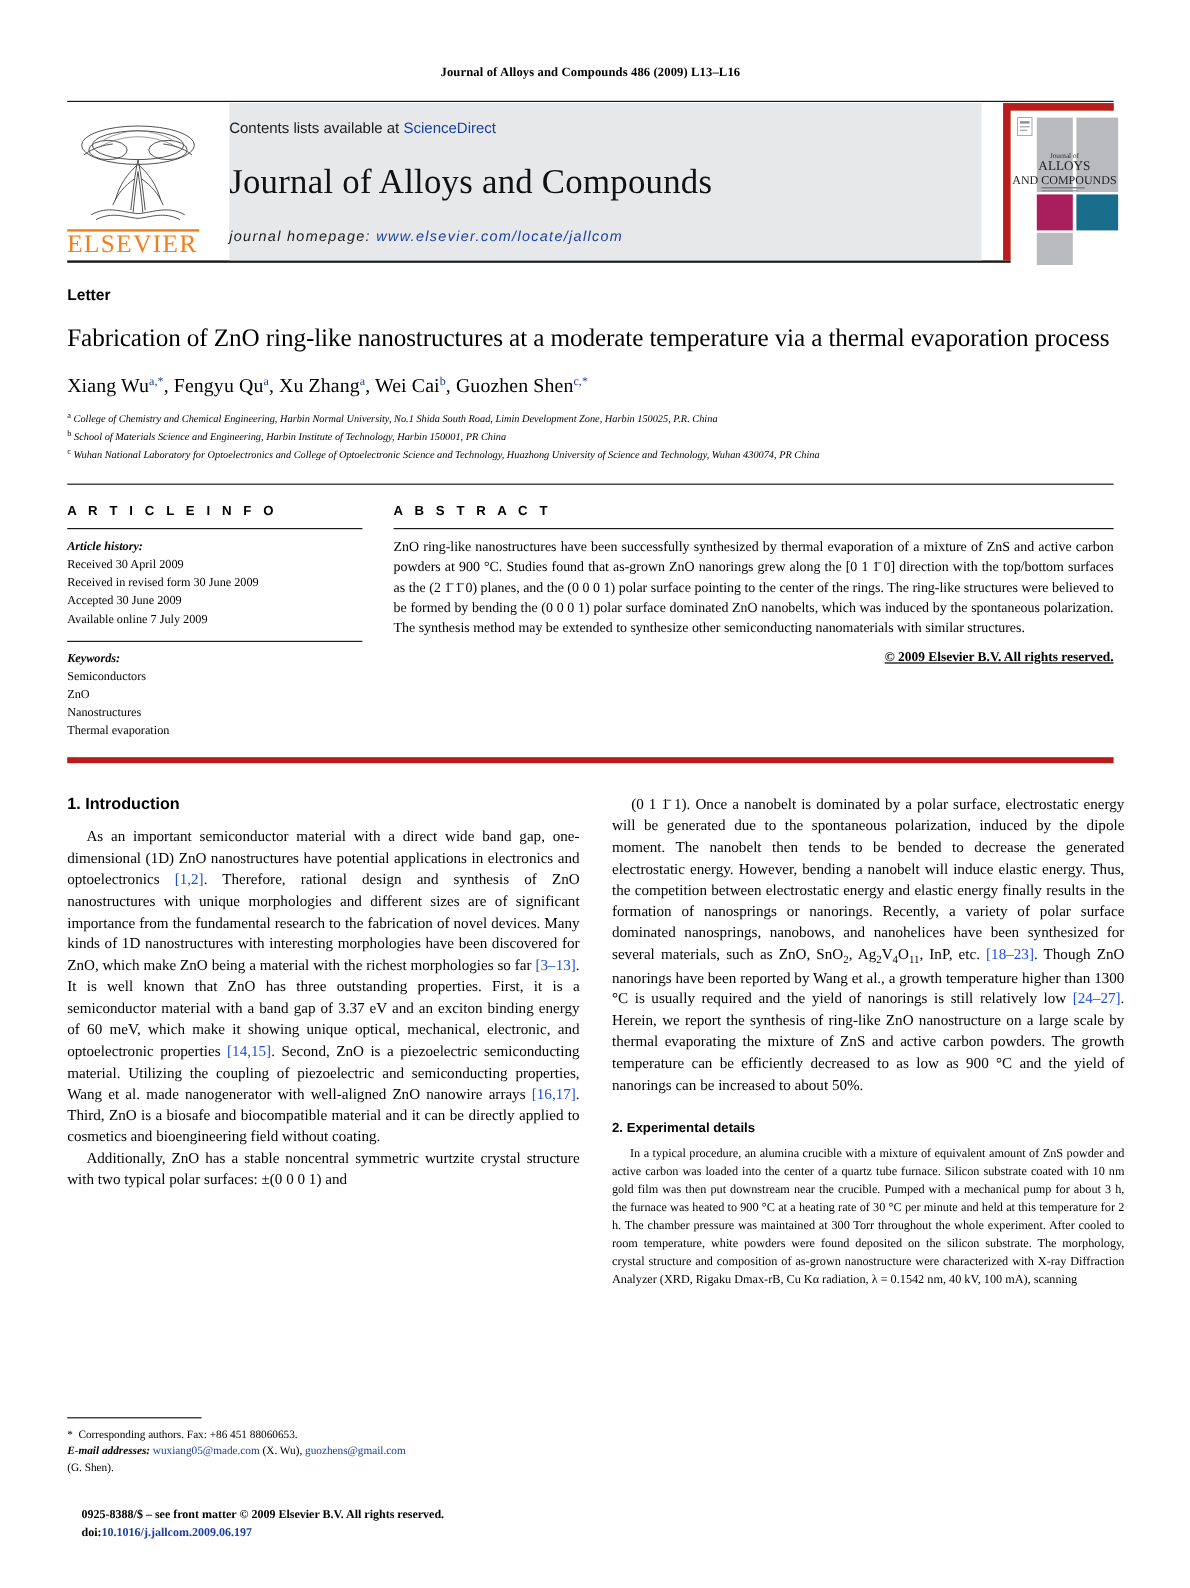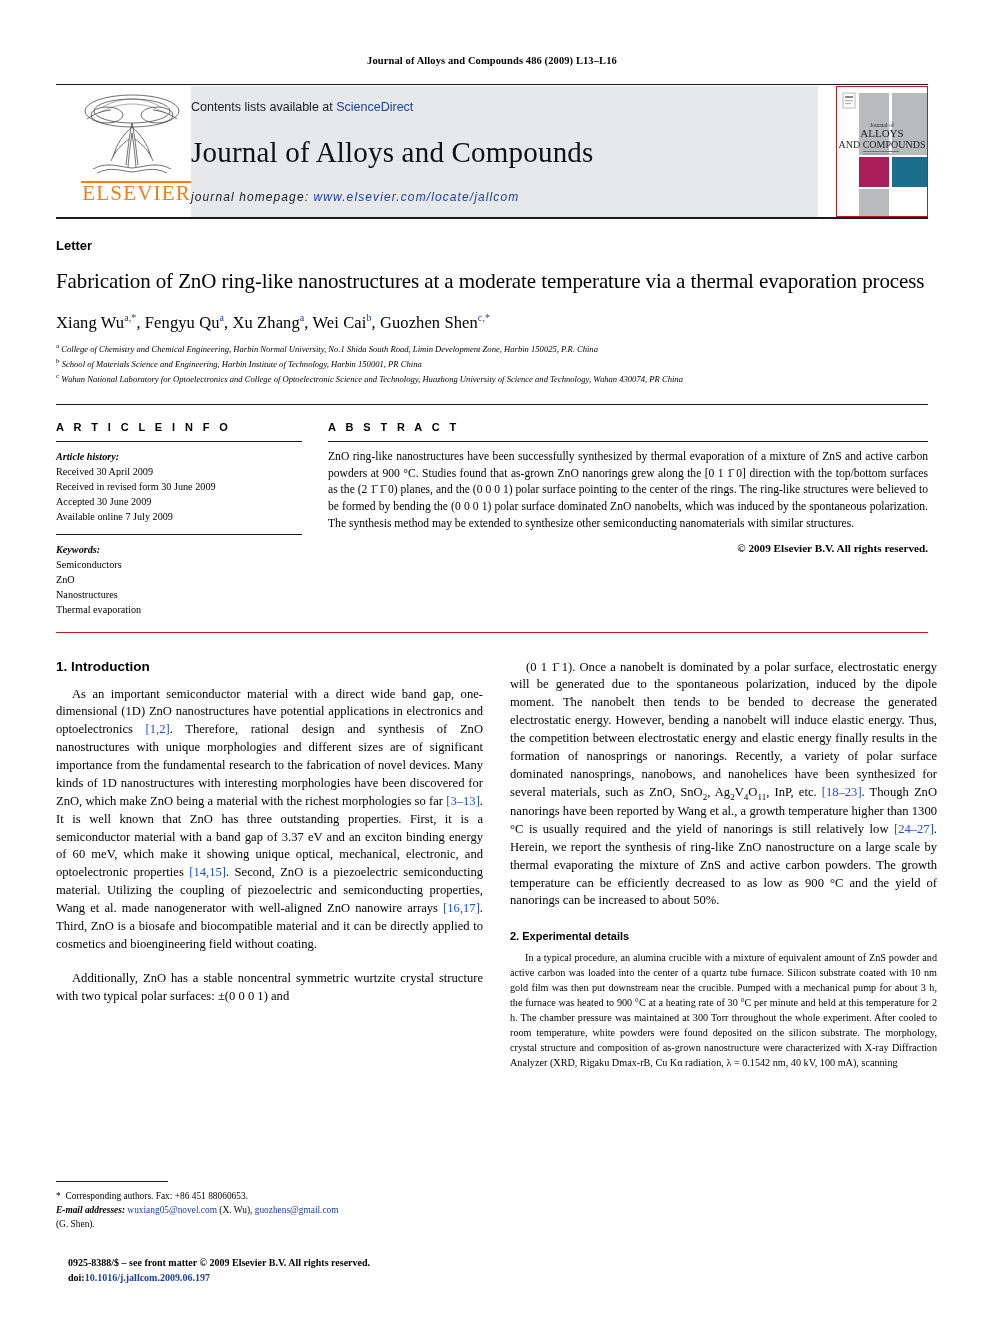--- a/index.html
+++ b/index.html
@@ -45,23 +45,23 @@
     content: "";
     position: absolute;
     left: 0; right: 0; top: -2px;
     border-top: 1px solid #1a1a1a;
   }
   .elsevier-logo {
     width: 135px;
     flex: 0 0 135px;
     display: flex;
     flex-direction: column;
-    align-items: flex-end;
+    align-items: flex-start;
     justify-content: flex-end;
-    padding-bottom: 13px;
+    padding-bottom: 3px;
     box-sizing: border-box;
   }
   .tree-svg { display:block; }
   .elsevier-word {
     font-family: "Liberation Serif", serif;
     font-size: 21px;
     letter-spacing: 1.2px;
     color: #f07f1a;
     line-height: 1;
     margin-top: -1px;
@@ -97,21 +97,21 @@
     font-family: "Liberation Sans", sans-serif;
     font-size: 12px;
     letter-spacing: 1.1px;
     color: #1b1b1b;
     font-style: italic;
   }
   .homepage-line .url { color: #1a3fa0; }
   .cover-thumb {
     width: 92px;
     flex: 0 0 92px;
-    border: 1px solid #b91c1c;
+    border: 6px solid #b91c1c;
     background: #c2410c;
     position: relative;
     margin-left: 18px;
     box-sizing: border-box;
   }
 
   
   .doctype {
     font-family: "Liberation Sans", sans-serif;
     font-size: 13px;
@@ -137,21 +137,21 @@
     font-size: 8.6px;
     font-style: italic;
     line-height: 1.55;
   }
   .affils sup { font-style: normal; font-size: 7px; }
 
   
   .band {
     margin-top: 17px;
     border-top: 1px solid #1a1a1a;
-    border-bottom: 1px solid #b91c1c;
+    border-bottom: 5px solid #b91c1c;
     padding: 16px 0 14px 0;
     display: flex;
     gap: 26px;
   }
   .band-left { width: 246px; flex: 0 0 246px; }
   .band-right { flex: 1 1 auto; }
   .sec-head {
     font-family: "Liberation Sans", sans-serif;
     font-size: 11px;
     font-weight: bold;
@@ -167,20 +167,21 @@
   .abstract-text {
     font-size: 11.6px;
     line-height: 1.46;
     text-align: justify;
   }
   .copyright {
     text-align: right;
     font-size: 11.2px;
     font-weight: bold;
     margin-top: 9px;
+    text-decoration: underline;
   }
 
   
   .columns {
     margin-top: 26px;
     display: flex;
     gap: 27px;
     position: relative;
   }
   .col { width: 427px; flex: 0 0 427px; position: relative; }
@@ -194,21 +195,21 @@
     font-size: 11px;
     margin: 20px 0 9px 0;
   }
   p.body {
     font-size: 12.6px;
     line-height: 1.42;
     text-align: justify;
     margin: 0;
     text-indent: 16px;
   }
-  p.body + p.body { margin-top: 16px; }
+  p.body + p.body { margin-top: 0px; }
   p.exp {
     font-size: 10.2px;
     line-height: 1.47;
     text-align: justify;
     margin: 0;
     text-indent: 15px;
   }
   .cite { color: #1d4ed8; }
   .email { color: #1a3fa0; }
 
@@ -371,21 +372,21 @@
 
       <h2 class="secnum small">2.  Experimental details</h2>
       <p class="exp">In a typical procedure, an alumina crucible with a mixture of equivalent amount of ZnS powder and active carbon was loaded into the center of a quartz tube furnace. Silicon substrate coated with 10 nm gold film was then put downstream near the crucible. Pumped with a mechanical pump for about 3 h, the furnace was heated to 900 °C at a heating rate of 30 °C per minute and held at this temperature for 2 h. The chamber pressure was maintained at 300 Torr throughout the whole experiment. After cooled to room temperature, white powders were found deposited on the silicon substrate. The morphology, crystal structure and composition of as-grown nanostructure were characterized with X-ray Diffraction Analyzer (XRD, Rigaku Dmax-rB, Cu Kα radiation, λ = 0.1542 nm, 40 kV, 100 mA), scanning</p>
     </div>
   </div>
 
   <div class="footnote-wrap">
     <div class="fn-rule"></div>
     <div class="footnote">
       <div class="fn-indent"><span class="star">*</span>&nbsp; <span>Corresponding authors. Fax: +86 451 88060653.</span></div>
-      <div class="fn-indent"><span class="ital">E-mail addresses:</span> <span class="email">wuxiang05@novel.com</span> <span>(X. Wu)</span>, <span class="email">guozhens@gmail.com</span></div>
+      <div class="fn-indent"><span class="ital">E-mail addresses:</span> <span class="email">wuxiang05@made.com</span> <span>(X. Wu)</span>, <span class="email">guozhens@gmail.com</span></div>
       <div>(G. Shen).</div>
     </div>
   </div>
 
   <div class="pagefoot">
     <div>0925-8388/$ – see front matter © 2009 Elsevier B.V. All rights reserved.</div>
     <div><span>doi:</span><span class="doi">10.1016/j.jallcom.2009.06.197</span></div>
   </div>
 
 </div>

